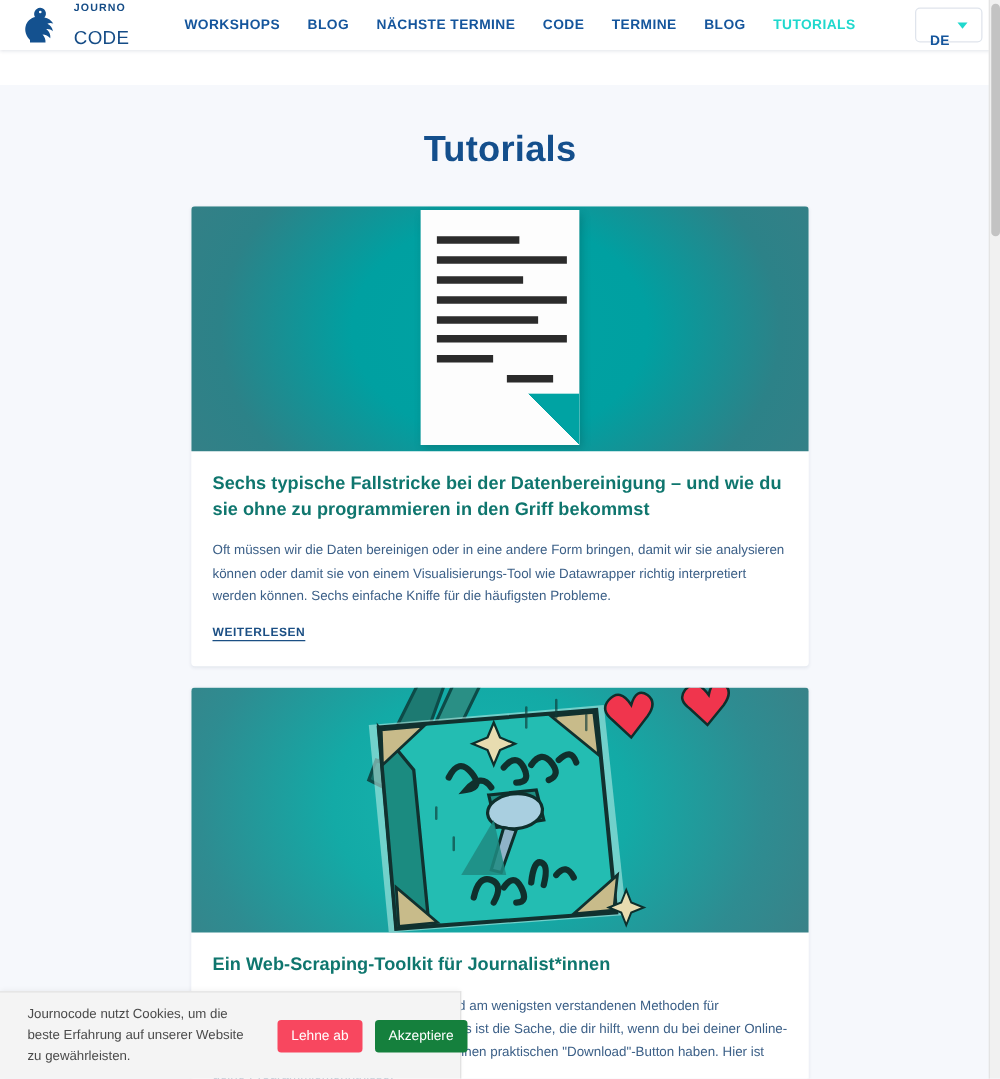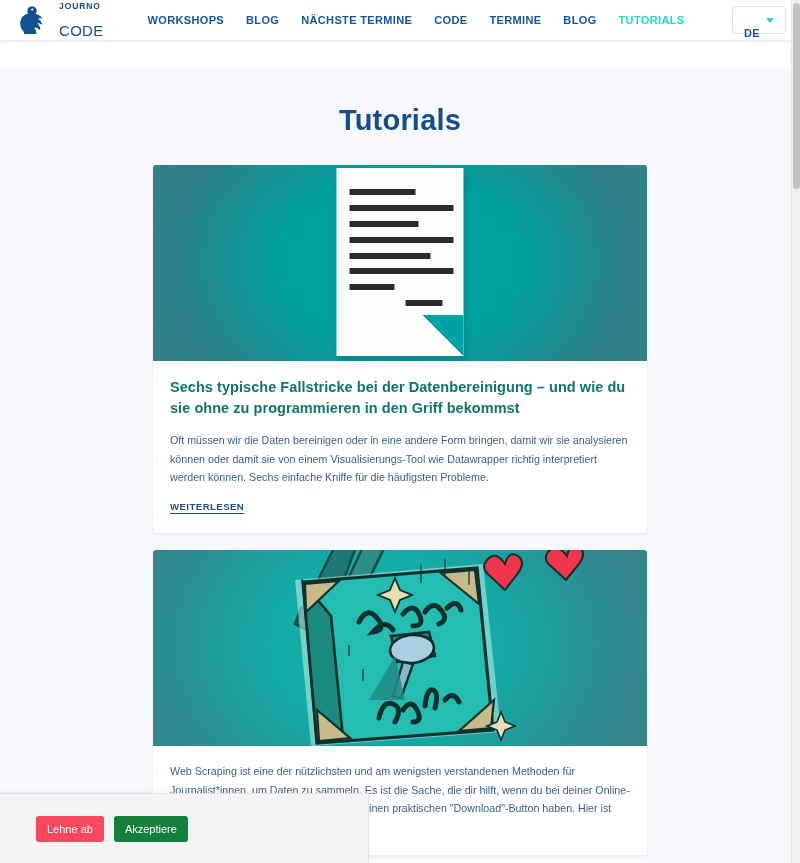--- a/index.html
+++ b/index.html
@@ -402,30 +402,32 @@
             <g stroke="#0e3b38" stroke-width="2" stroke-linecap="round" opacity="0.65">
               <path d="M268 16 v16"></path>
                 <path d="M292 10 v14"></path>
                 <path d="M316 22 v12"></path>
               <path d="M210 120 v10"></path>
                 <path d="M196 96 v9"></path>
             </g>
           </svg>
         </div>
         <div class="card-body">
+          <h2 class="card-title">Ein Web-Scraping-Toolkit für Journalist*innen</h2>
           <p class="card-text">Web Scraping ist eine der nützlichsten und am wenigsten verstandenen Methoden für Journalist*innen, um Daten zu sammeln. Es ist die Sache, die dir hilft, wenn du bei deiner Online-Recherche auf Informationen stößt, die keinen praktischen "Download"-Button haben. Hier ist deine Programmierkenntnisse.</p>
 
         </div>
       </article>
 
     </div>
   </div>
 </div>
 
 <div class="cookie-bar">
+  <div class="cookie-text">Journocode nutzt Cookies, um die beste Erfahrung auf unserer Website zu gewährleisten.</div>
   <div class="cookie-actions">
     <button class="cookie-btn btn-decline">Lehne ab</button>
     <button class="cookie-btn btn-accept">Akzeptiere</button>
   </div>
 </div>
 
 <div class="scrollbar">
   <div class="scroll-thumb"></div>
 </div>
 

